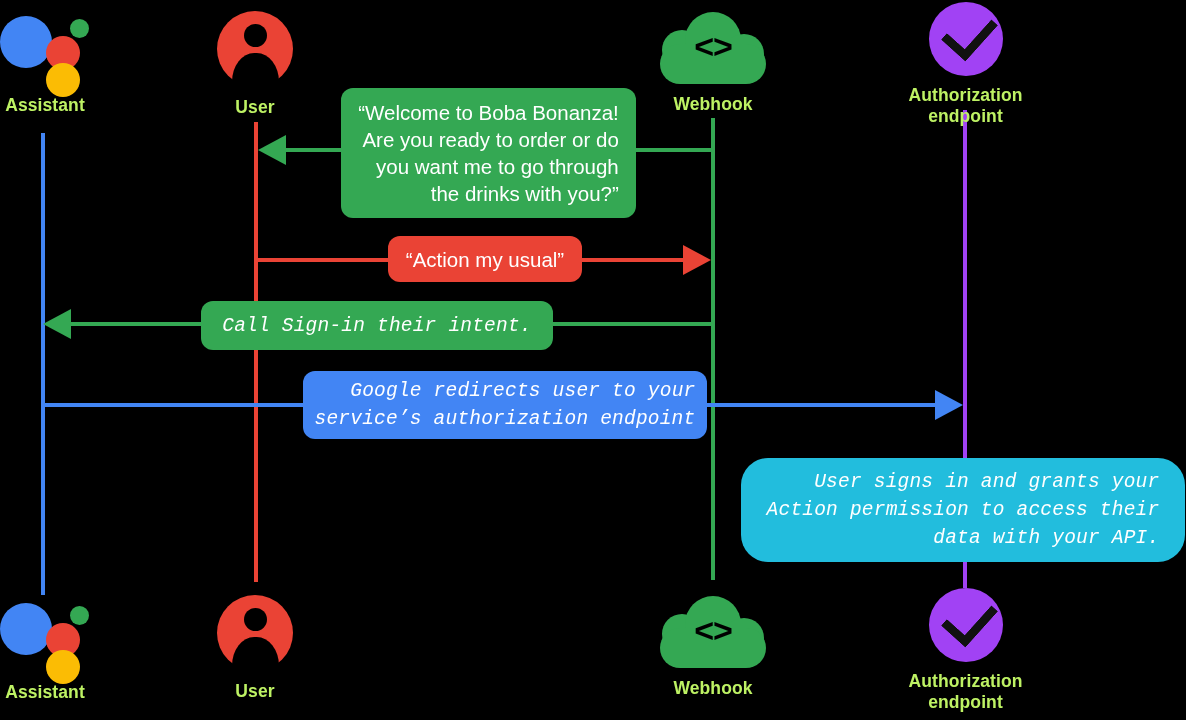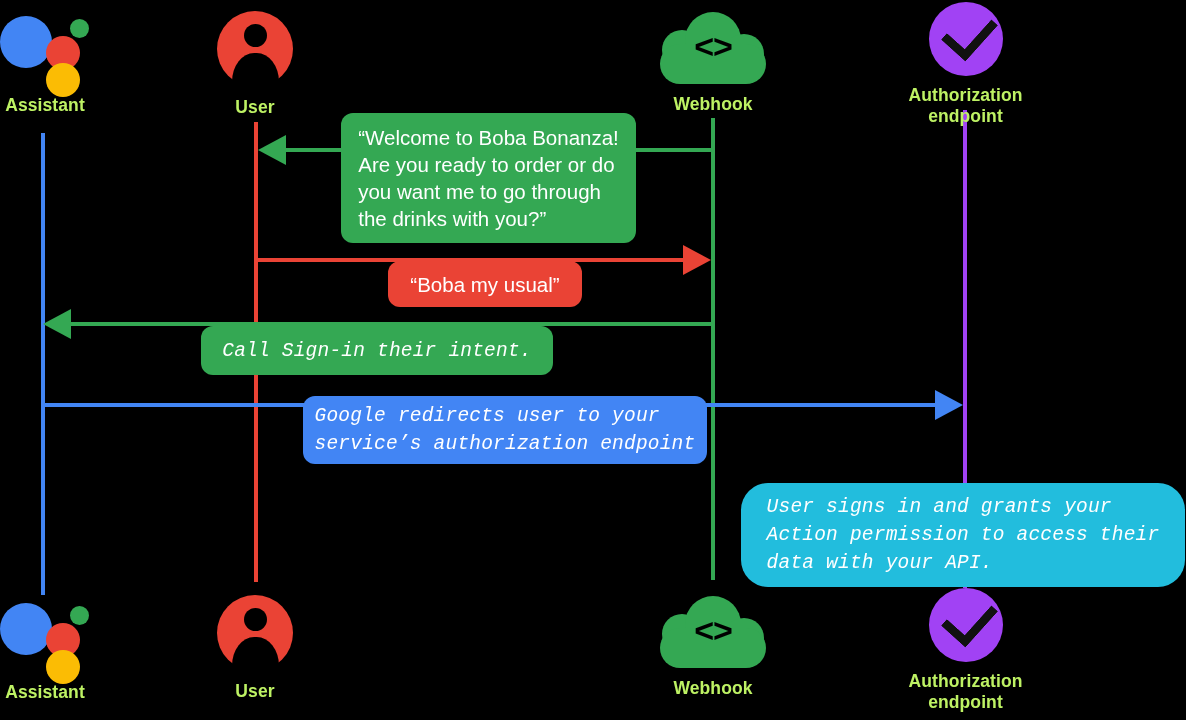--- a/index.html
+++ b/index.html
@@ -90,23 +90,22 @@
 
   
   .bubble{
     position:absolute;
     border-radius:12px;
     color:#ffffff;
     box-sizing:border-box;
     display:flex;
     align-items:center;
     justify-content:center;
-    text-align:left;
+    text-align:right;
     white-space:pre-line;
-    margin-top:25px;
   }
   .bubble.sans{
     font-family:"Liberation Sans", sans-serif;
     font-size:20.5px;
     line-height:27px;
     font-weight:400;
   }
   .bubble.mono{
     font-family:"Liberation Mono", monospace;
     font-style:italic;
@@ -128,21 +127,21 @@
 
   <div class="msgline" style="left:268px;top:148px;width:447px;background:#34A853;"></div>
   <div class="arrowhead arrow-left" style="left:258px;top:135px;border-right:28px solid #34A853;"></div>
   <div class="bubble sans" style="left:341px;top:88px;width:295px;height:130px;background:#34A853;padding:0 14px;">“Welcome to Boba Bonanza!
 Are you ready to order or do
 you want me to go through
 the drinks with you?”</div>
 
   <div class="msgline" style="left:256px;top:258px;width:430px;background:#EA4335;"></div>
   <div class="arrowhead arrow-right" style="left:683px;top:245px;border-left:28px solid #EA4335;"></div>
-  <div class="bubble sans" style="left:388px;top:236px;width:194px;height:46px;background:#EA4335;">“Boba my usual”</div>
+  <div class="bubble sans" style="left:388px;top:236px;width:194px;height:46px;background:#EA4335;">“Action my usual”</div>
 
   <div class="msgline" style="left:62px;top:322px;width:651px;background:#34A853;"></div>
   <div class="arrowhead arrow-left" style="left:43px;top:309px;border-right:28px solid #34A853;"></div>
   <div class="bubble mono" style="left:201px;top:301px;width:352px;height:49px;background:#34A853;">Call Sign-in their intent.</div>
 
   <div class="msgline" style="left:41px;top:403px;width:898px;background:#4285F4;"></div>
   <div class="arrowhead arrow-right" style="left:935px;top:390px;border-left:28px solid #4285F4;"></div>
   <div class="bubble mono" style="left:303px;top:371px;width:404px;height:68px;background:#4285F4;padding:0 6px;">Google redirects user to your
 service’s authorization endpoint</div>
 

